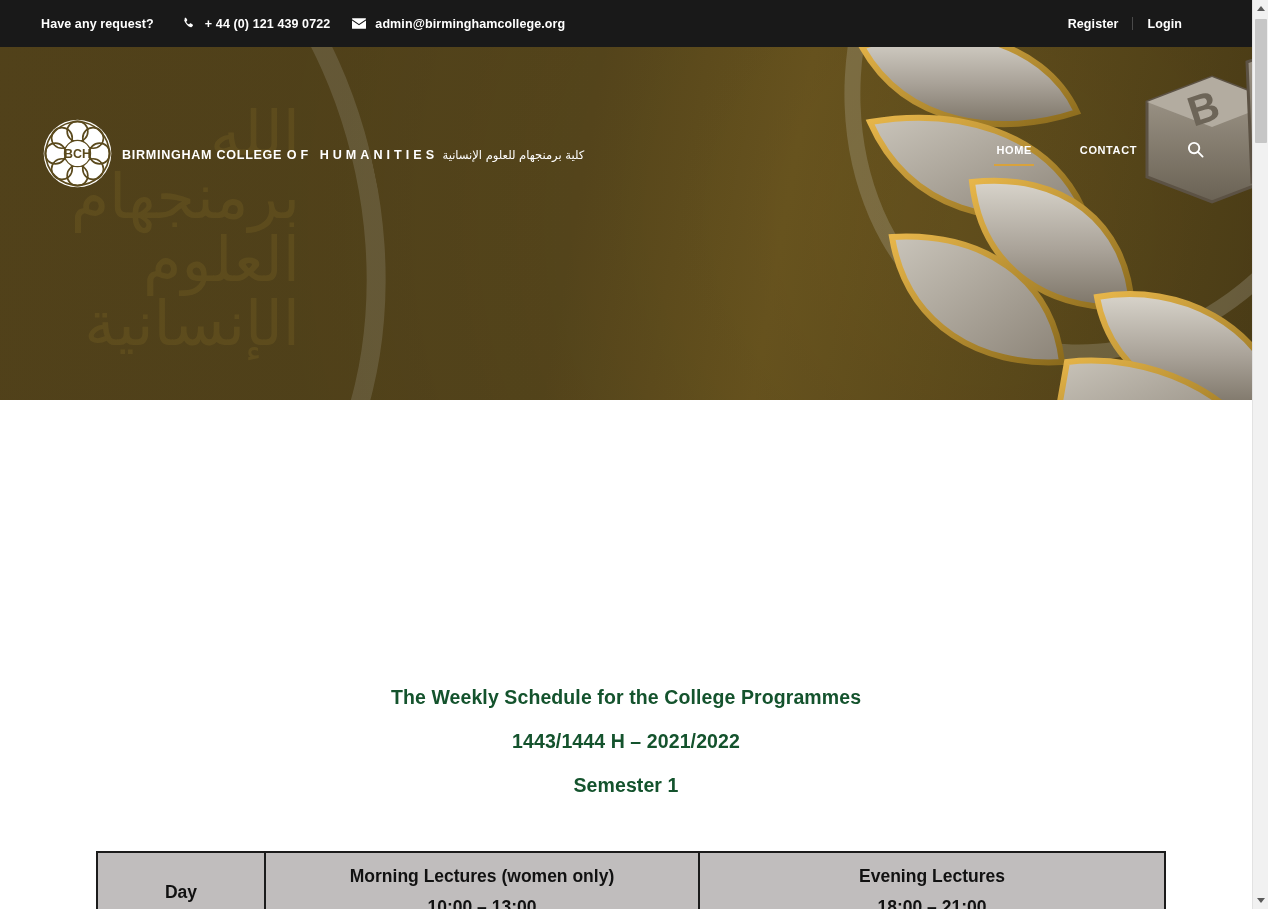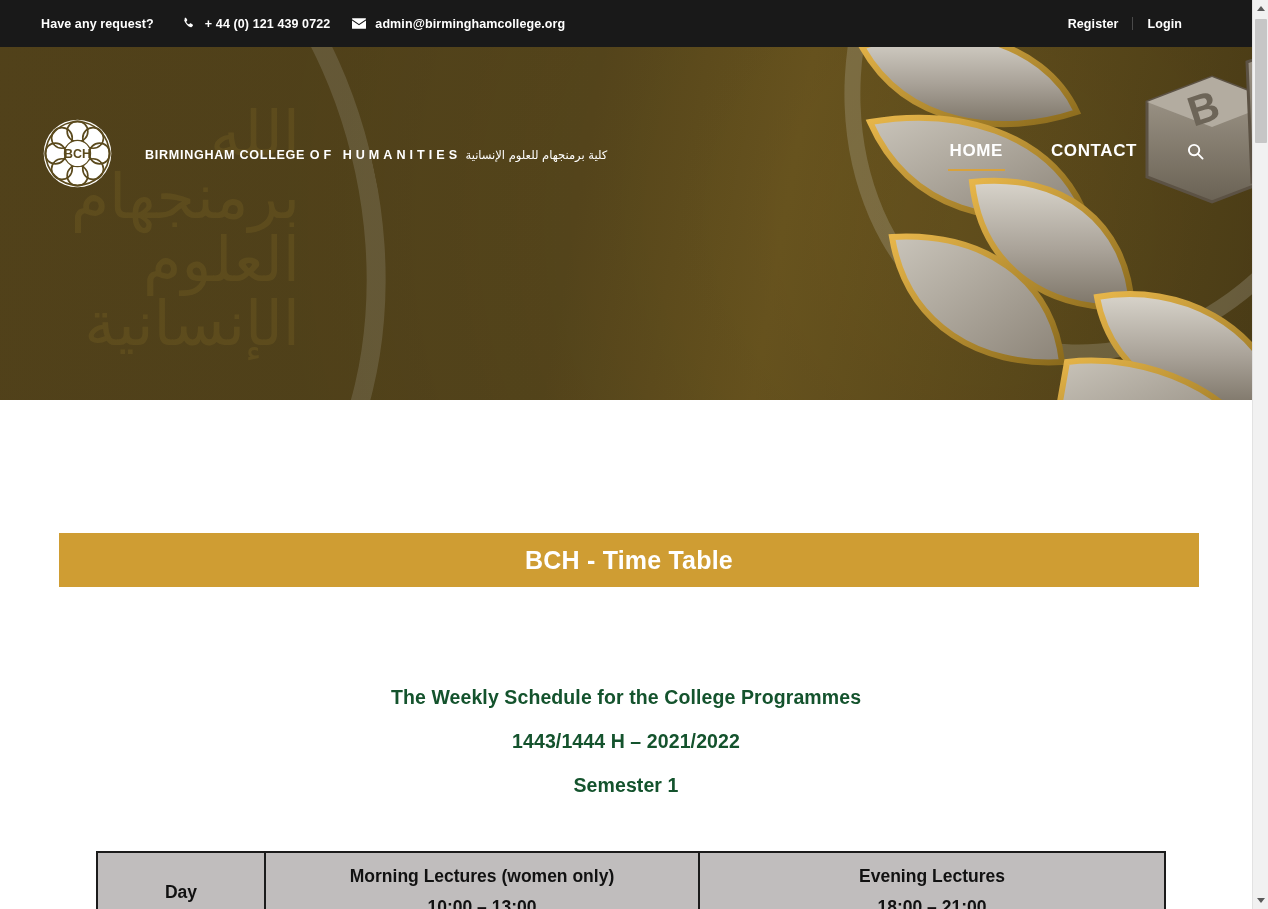--- a/index.html
+++ b/index.html
@@ -151,21 +151,21 @@
     pointer-events: none;
   }
 
   
   #logo-lockup {
     position: absolute;
     left: 43px;
     top: 72px;
     display: flex;
     align-items: center;
-    gap: 25px;
+    gap: 2px;
     text-decoration: none;
   }
   #logo-mark {
     width: 69px;
     height: 69px;
     flex: none;
   }
   #logo-text { color: #ffffff; padding-left: 8px; }
   #logo-line1 {
     font-size: 12.6px;
@@ -194,21 +194,21 @@
     position: absolute;
     right: 40px;
     top: 88px;
     display: flex;
     align-items: center;
     gap: 0px;
   }
   .nav-item {
     position: relative;
     color: #ffffff;
-    font-size: 17px;
+    font-size: 11px;
     font-weight: bold;
     letter-spacing: .6px;
     text-decoration: none;
     padding: 6px 24px 14px 24px;
   }
   .nav-item.active::after {
     content: "";
     position: absolute;
     left: 22px; right: 22px;
     bottom: 4px;
@@ -480,23 +480,20 @@
           <svg viewBox="0 0 18 18" width="17" height="17" fill="none" stroke="#ffffff" stroke-width="2">
             <circle cx="7.5" cy="7.5" r="5.5"></circle>
             <line x1="11.6" y1="11.6" x2="16.5" y2="16.5" stroke-linecap="round"></line>
           </svg>
         </span>
       </nav>
     </div>
 
     <div id="content">
 
-      <div id="title-banner">
-        <span id="title-banner-text">BCH - Time Table</span>
-      </div>
 
       <div id="schedule-heading">
         <div class="sh-line">The Weekly Schedule for the College Programmes</div>
         <div class="sh-line">1443/1444 H – 2021/2022</div>
         <div class="sh-line">Semester 1</div>
       </div>
 
 
     </div>
 

